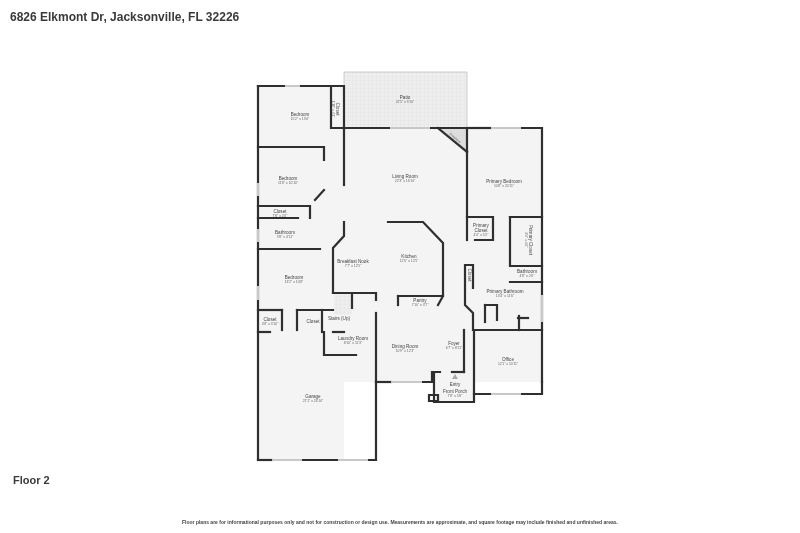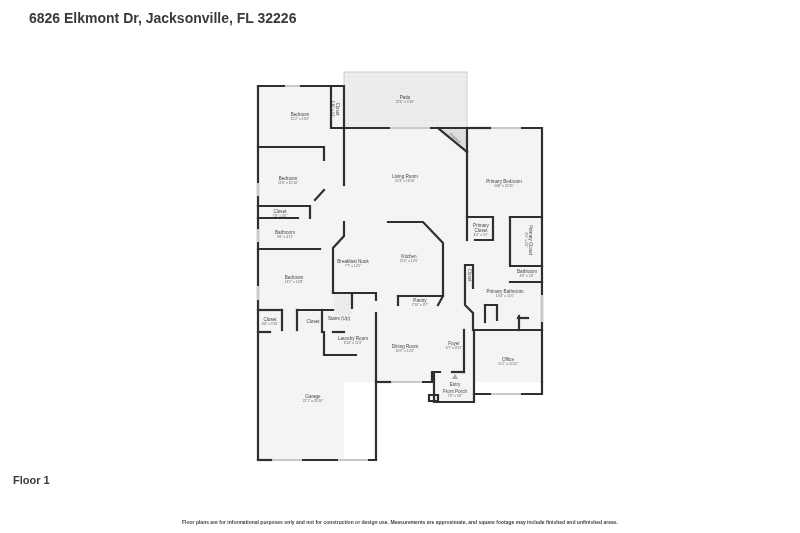--- a/index.html
+++ b/index.html
@@ -1,17 +1,17 @@
 <!DOCTYPE html>
 <html><head>
 <meta charset="utf-8">
 <style>
   html,body{margin:0;padding:0;background:#fff;}
   body{width:800px;height:533px;position:relative;overflow:hidden;font-family:"Liberation Sans",sans-serif;color:#333;}
-  .title{position:absolute;left:29px;top:10px;font-size:14px;font-weight:bold;color:#3a3a3a;text-align:right;}
+  .title{position:absolute;left:10px;top:10px;font-size:12px;font-weight:bold;color:#3a3a3a;text-align:right;}
   .floor{position:absolute;left:13px;top:474px;font-size:11px;font-weight:bold;color:#3a3a3a;}
   .disclaimer{position:absolute;left:0;width:800px;top:519px;text-align:center;font-size:5px;font-weight:bold;color:#444;}
   svg{position:absolute;left:0;top:0;}
   .rl{position:absolute;transform:translate(-50%,-50%);text-align:center;white-space:nowrap;color:#444;}
   .rl .n{font-size:4.6px;display:block;}
   .rl .d{font-size:3.4px;display:block;color:#666;}
   .vert{transform:translate(-50%,-50%) rotate(90deg);}
 </style>
 </head>
 <body>
@@ -217,14 +217,14 @@
   <div class="rl" style="left:455px;top:393px;">
       <span class="n">Front Porch</span>
       <span class="d">7'8" x 5'8"</span>
     </div>
   <div class="rl" style="left:313px;top:398px;">
       <span class="n">Garage</span>
       <span class="d">21'1" x 26'10"</span>
     </div>
 </div>
 
-<div class="floor">Floor 1</div>
+<div class="floor">Floor 2</div>
 <div class="disclaimer">Floor plans are for informational purposes only and not for construction or design use. Measurements are approximate, and square footage may include finished and unfinished areas.</div>
 
 </body></html>

